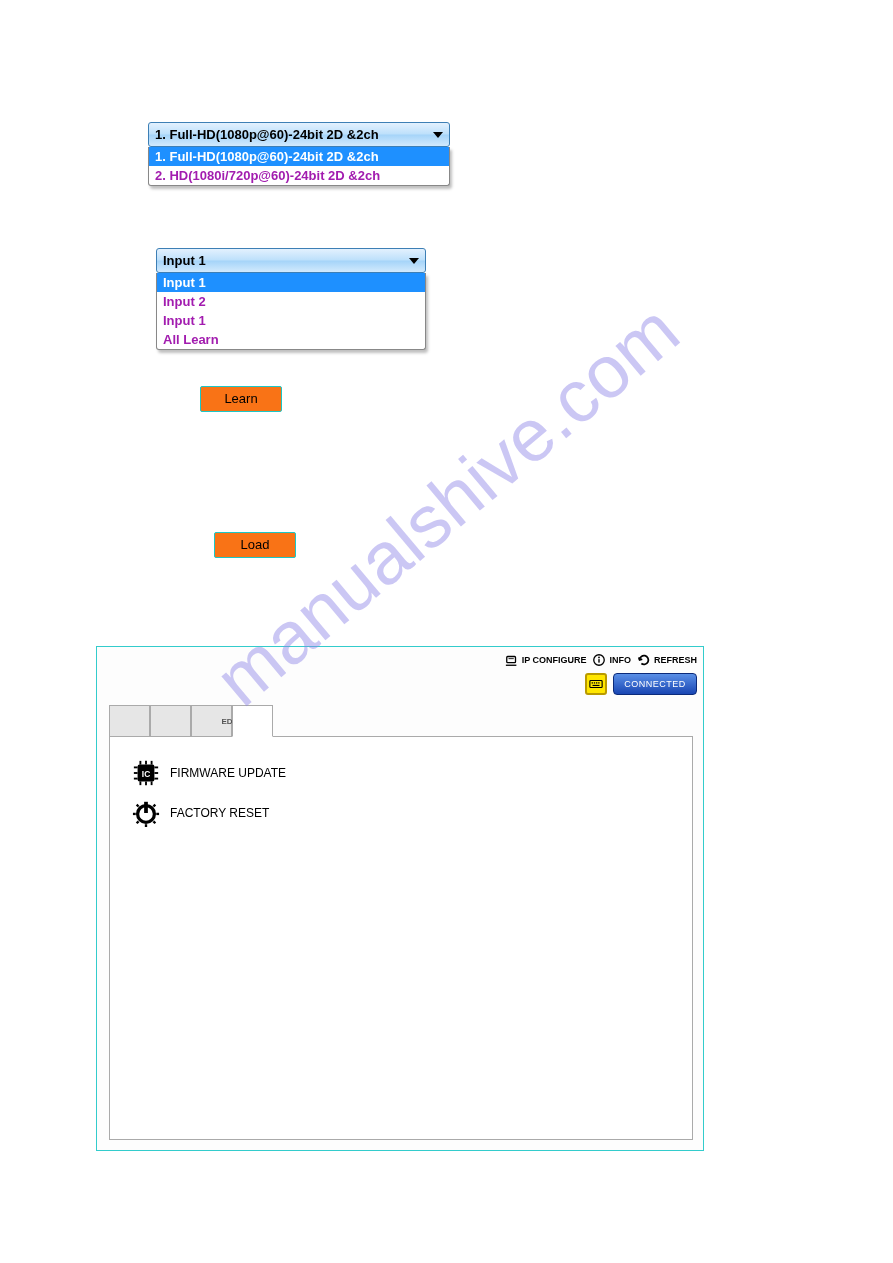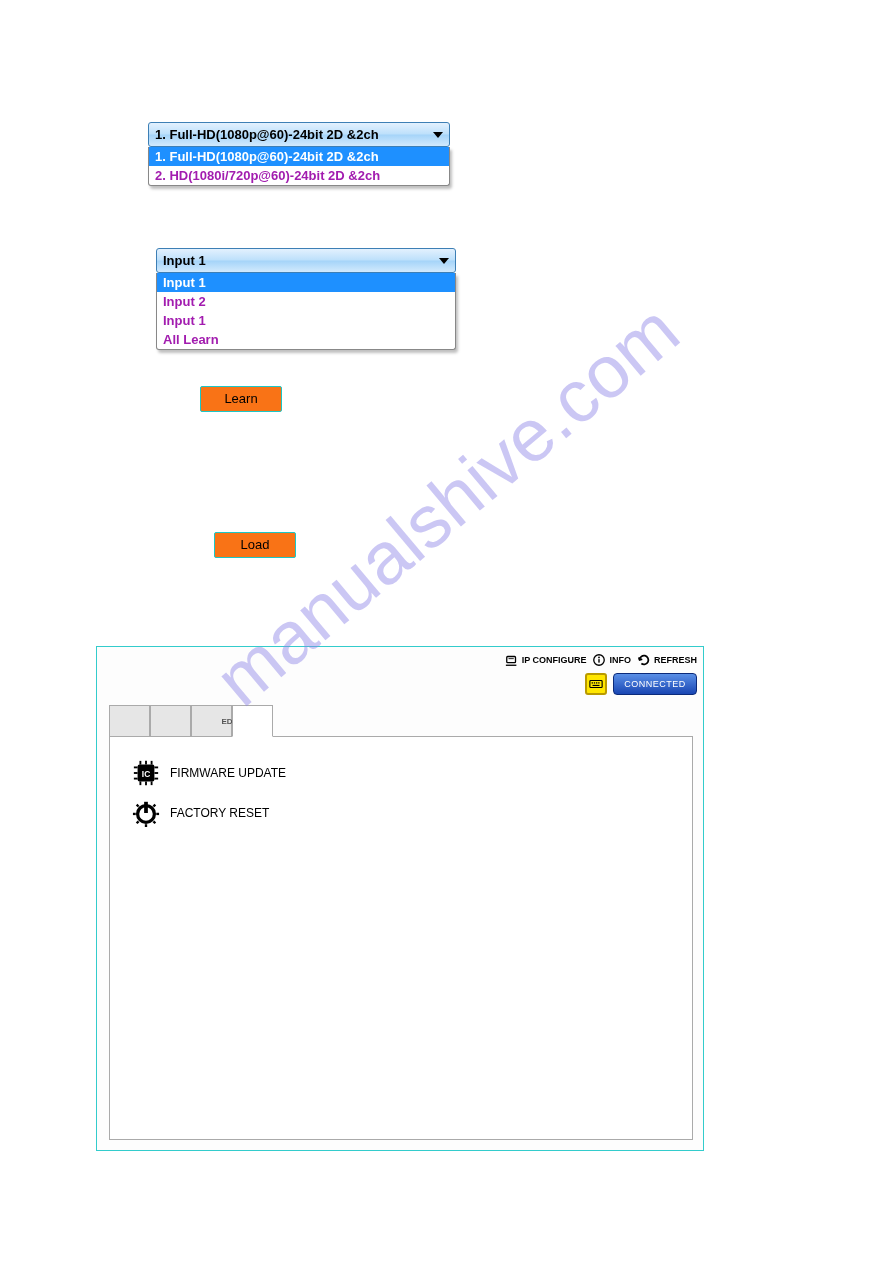--- a/index.html
+++ b/index.html
@@ -68,21 +68,21 @@
   .dd-item.sel {
     background: #1e90ff;
     color: #fff;
   }
 
   
   .dd2 {
     position: absolute;
     left: 156px;
     top: 248px;
-    width: 300px;
+    width: 270px;
   }
 
   
   .btn {
     background: #f97316;
     border: 1px solid #1cc7c7;
     width: 82px;
     height: 26px;
     line-height: 24px;
     text-align: center;

